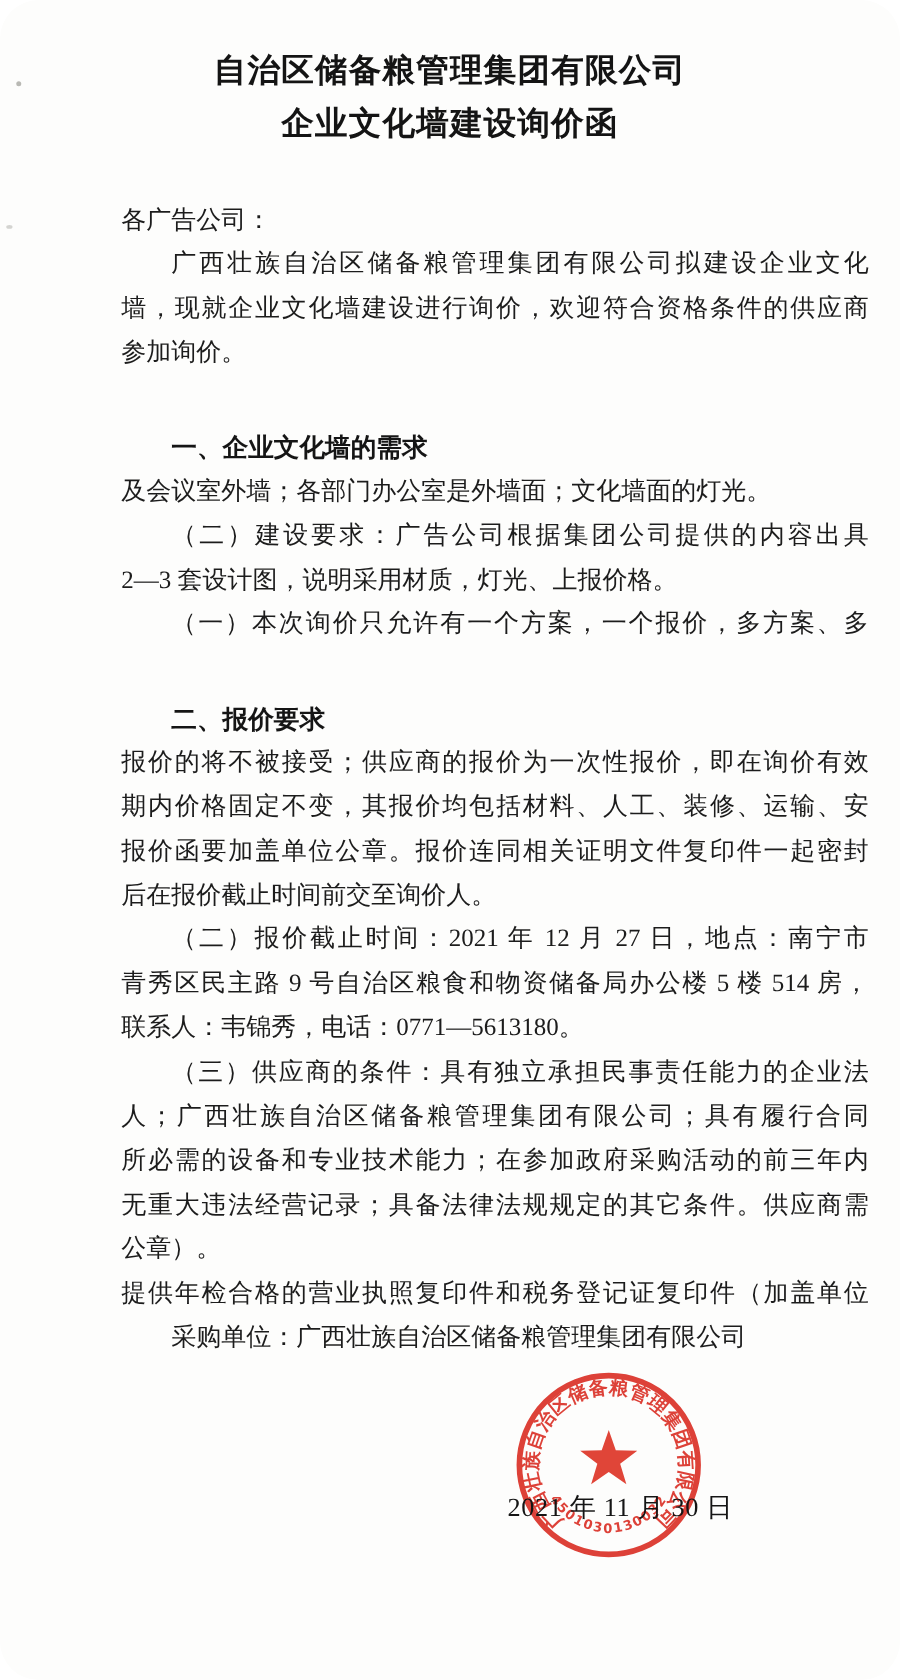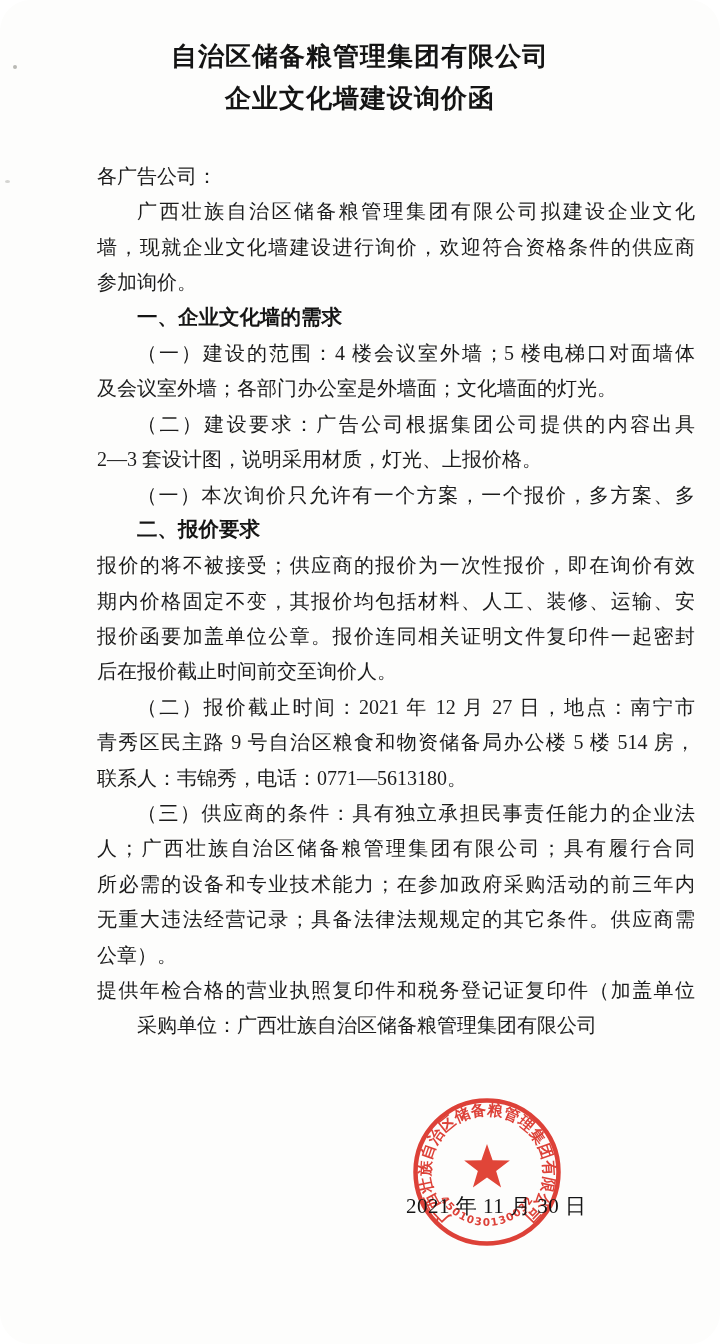--- a/index.html
+++ b/index.html
@@ -18,22 +18,22 @@
     font-family:"Liberation Serif","DejaVu Serif",serif;
   }
   .doc-body {
     position:absolute; top:159px; left:97px; width:598px;
     font-size:20px; line-height:35.4px;
   }
   .line { height:35.4px; overflow:visible; }
   .line.fill { text-align:justify; text-align-last:justify; }
   .line.indent { padding-left:40px; }
   .line.heading {
-    font-family:Liberation Mono, monospace;
-    font-weight:bold; font-size:20.5px; color:#151515;
+    font-family:Liberation Sans, sans-serif;
+    font-weight:bold; font-size:20.5px; color:#151515;margin-top:40px;
   }
   .seal {
     position:absolute; left:407px; top:1092px; width:160px; height:160px;
     opacity:0.88;
   }
   .seal svg { width:160px; height:160px; display:block; }
   .issue-date {
     position:absolute; left:406px; top:1192px; width:200px;
     font-size:21px; letter-spacing:0.5px; color:#151515;
     font-family:"Liberation Serif","DejaVu Serif",serif;
@@ -55,21 +55,20 @@
     <div>自治区储备粮管理集团有限公司</div>
     <div>企业文化墙建设询价函</div>
   </div>
 
   <div class="doc-body" id="doc-body">
       <div class="line">各广告公司：</div>
       <div class="line indent fill">广西壮族自治区储备粮管理集团有限公司拟建设企业文化</div>
       <div class="line fill">墙，现就企业文化墙建设进行询价，欢迎符合资格条件的供应商</div>
       <div class="line">参加询价。</div>
       <div class="line indent heading">一、企业文化墙的需求</div>
-      <div class="line indent fill">（一）建设的范围：4 楼会议室外墙；5 楼电梯口对面墙体</div>
       <div class="line">及会议室外墙；各部门办公室是外墙面；文化墙面的灯光。</div>
       <div class="line indent fill">（二）建设要求：广告公司根据集团公司提供的内容出具</div>
       <div class="line">2—3 套设计图，说明采用材质，灯光、上报价格。</div>
       <div class="line indent fill">（一）本次询价只允许有一个方案，一个报价，多方案、多</div>
       <div class="line indent heading">二、报价要求</div>
       <div class="line fill">报价的将不被接受；供应商的报价为一次性报价，即在询价有效</div>
       <div class="line fill">期内价格固定不变，其报价均包括材料、人工、装修、运输、安</div>
       <div class="line fill">报价函要加盖单位公章。报价连同相关证明文件复印件一起密封</div>
       <div class="line">后在报价截止时间前交至询价人。</div>
       <div class="line indent fill">（二）报价截止时间：2021 年 12 月 27 日，地点：南宁市</div>

